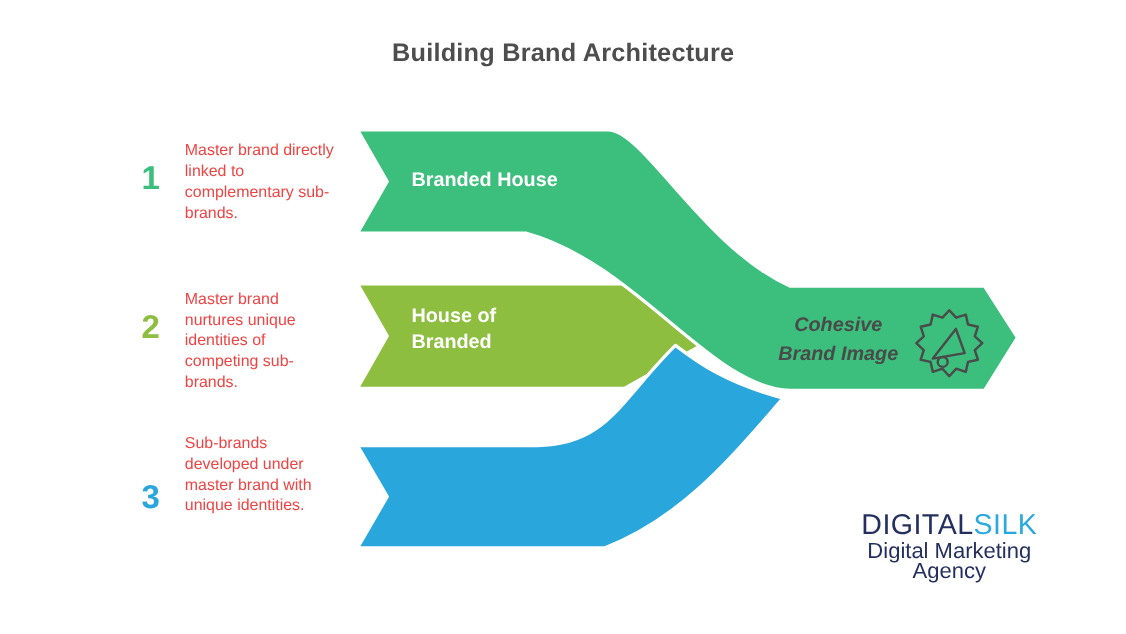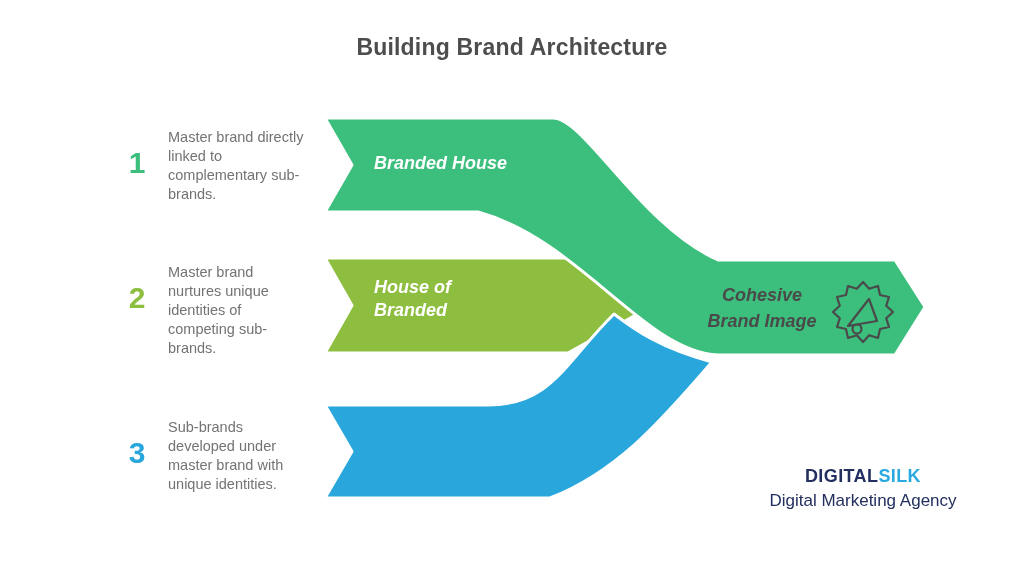--- a/index.html
+++ b/index.html
@@ -14,46 +14,46 @@
   .flow-svg{position:absolute;left:0;top:0;}
   .step-num{
     position:absolute;width:34px;text-align:center;
     font-size:30px;font-weight:bold;line-height:34px;
   }
   .num-1{left:120px;top:146px;color:#3cbe7d;}
   .num-2{left:120px;top:281px;color:#8ebe3f;}
   .num-3{left:120px;top:436px;color:#29a6dc;}
   .step-desc{
     position:absolute;left:168px;width:138px;margin:0;
-    font-size:14.5px;line-height:19px;color:#737373;
+    font-size:14.5px;line-height:19px;color:#ef4444;
   }
   .desc-1{top:128px;}
   .desc-2{top:263px;}
-  .desc-3{top:418px;}
+  .desc-3{top:394px;}
   .ribbon-label{
-    position:absolute;color:#ffffff;font-size:18px;font-weight:bold;line-height:23px;font-style:italic;
+    position:absolute;color:#ffffff;font-size:18px;font-weight:bold;line-height:23px;
   }
   .label-1{left:374px;top:152px;white-space:nowrap;}
   .label-2{left:374px;top:276px;width:104px;}
   .label-3{left:374px;top:421px;width:104px;}
   .result-label{
     position:absolute;left:694px;top:282px;width:136px;text-align:center;
     color:#4a4a4a;font-size:18px;font-weight:bold;line-height:26px;font-style:italic;
   }
   .badge-icon{position:absolute;left:826px;top:275px;}
   .logo{
     position:absolute;left:768px;top:462px;width:190px;text-align:center;
   }
   .logo-word{
-    font-size:18px;font-weight:700;letter-spacing:.4px;line-height:28px;white-space:nowrap;
+    font-size:26px;font-weight:400;letter-spacing:.4px;line-height:28px;white-space:nowrap;
   }
   .logo-part1{color:#232f5e;}
   .logo-part2{color:#2aa9e0;}
   .logo-tagline{
-    margin-top:2px;font-size:17px;color:#232f5e;line-height:18px;
+    margin-top:2px;font-size:20px;color:#232f5e;line-height:18px;
   }
 </style>
 </head>
 <body>
 
 <div class="stage">
 
   <div class="title">Building Brand Architecture</div>
 
   <svg class="flow-svg" width="1024" height="576" viewBox="0 0 1024 576">

